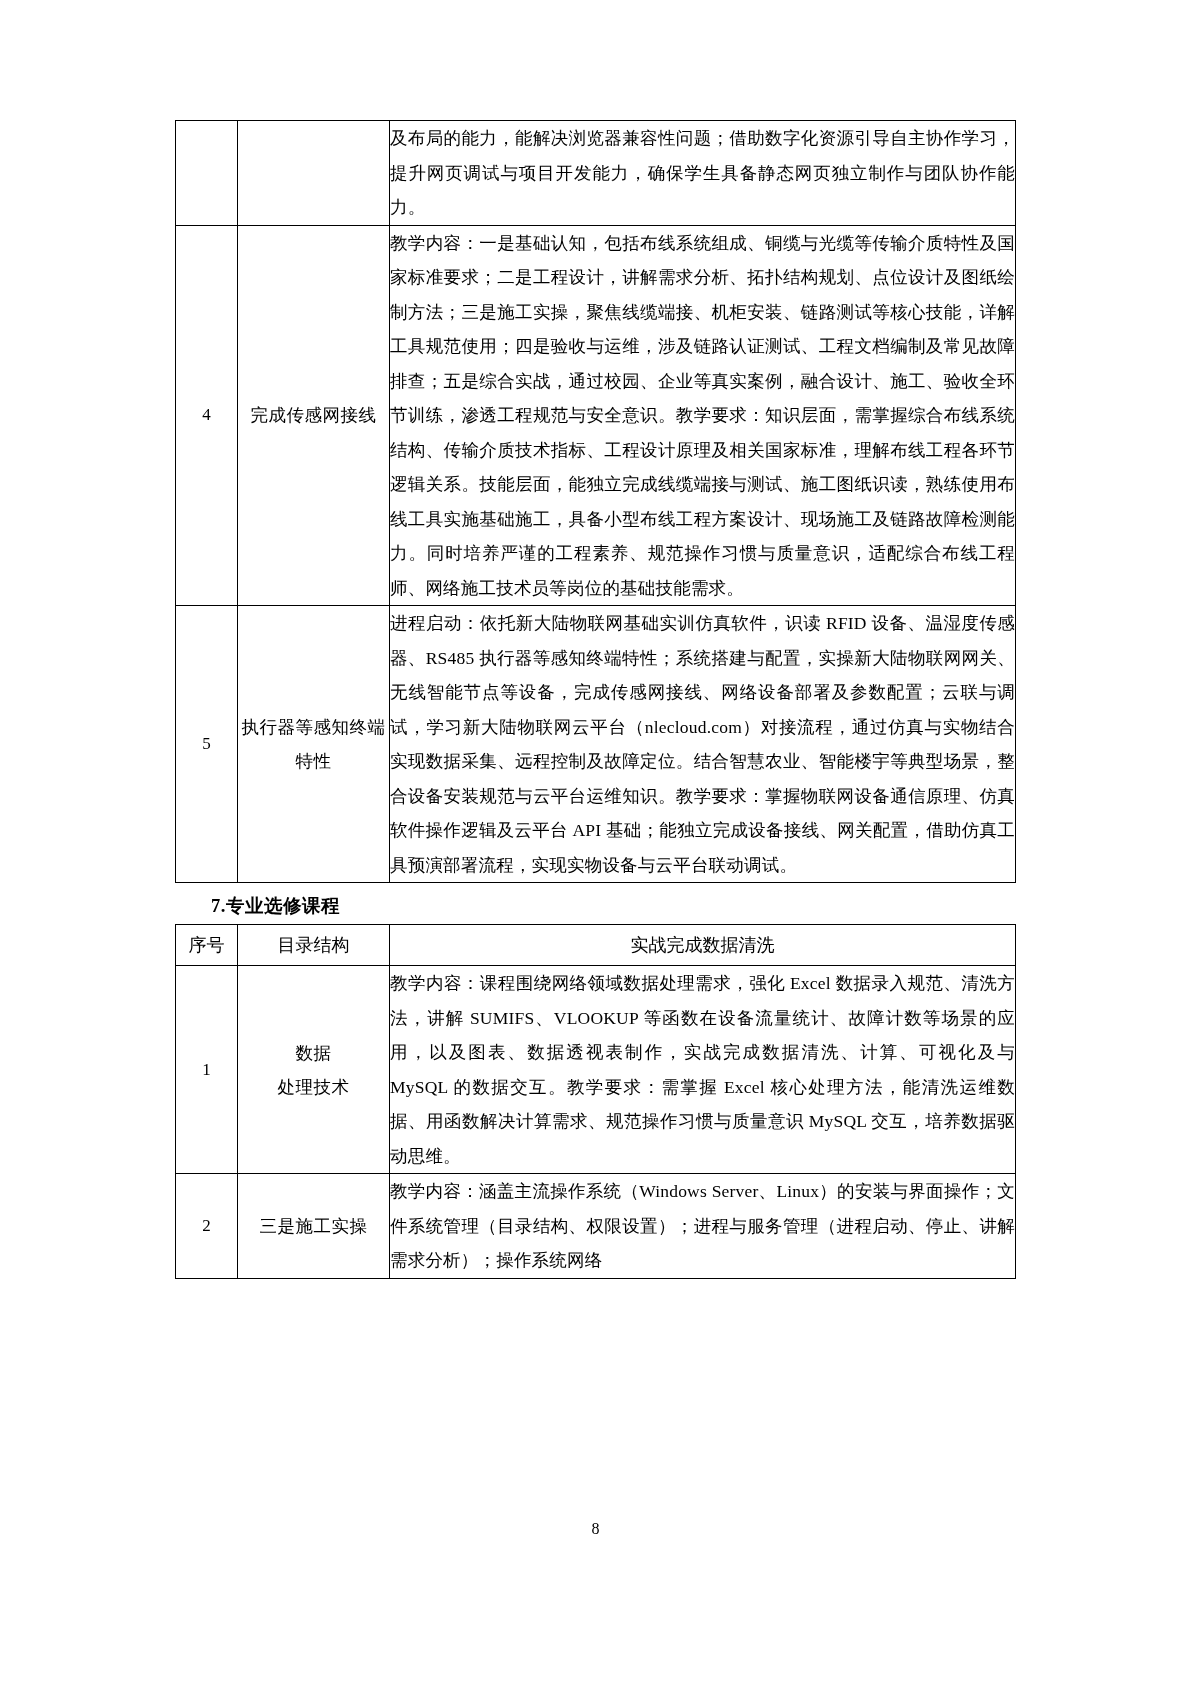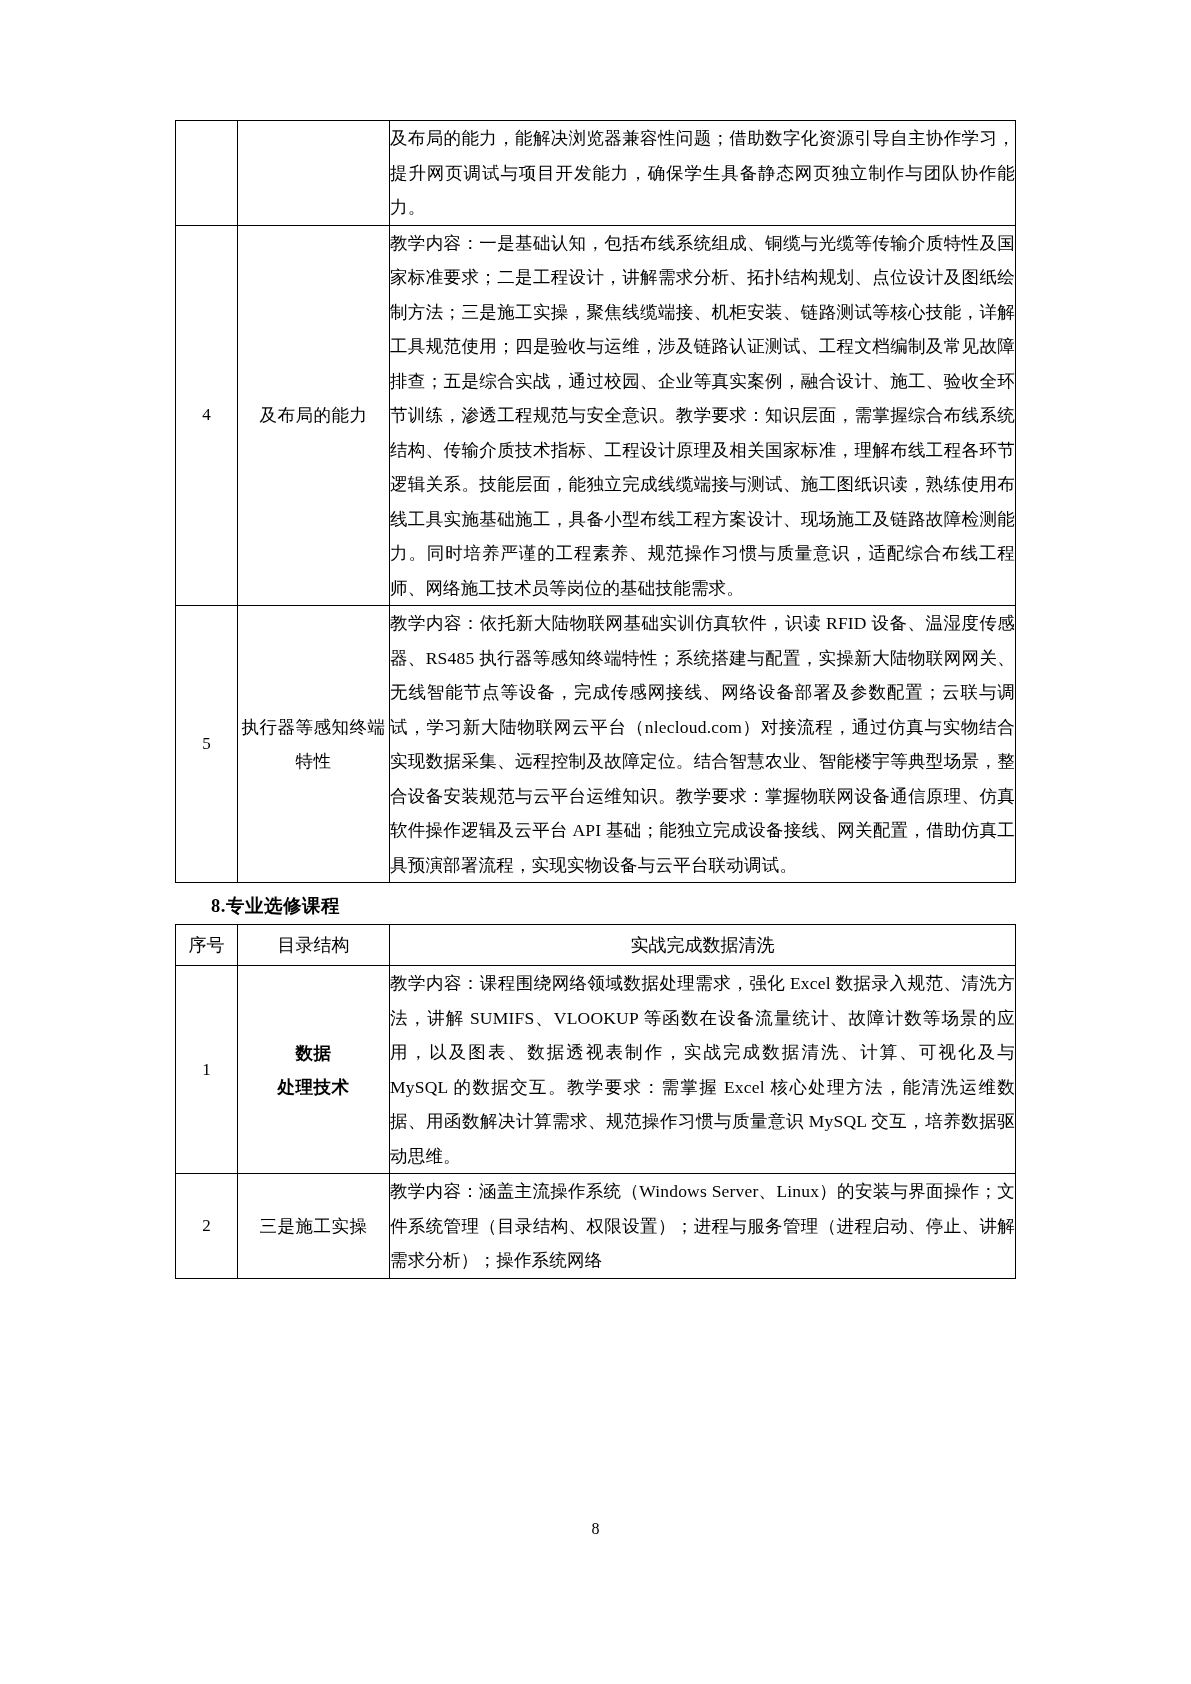--- a/index.html
+++ b/index.html
@@ -93,50 +93,50 @@
         <col class="col-body">
     </colgroup>
     <tbody>
       <tr>
         <td class="cell-no"></td>
         <td class="cell-name"></td>
         <td class="cell-body">及布局的能力，能解决浏览器兼容性问题；借助数字化资源引导自主协作学习，提升网页调试与项目开发能力，确保学生具备静态网页独立制作与团队协作能力。</td>
       </tr>
       <tr>
         <td class="cell-no">4</td>
-        <td class="cell-name">及布局的能力</td>
+        <td class="cell-name">完成传感网接线</td>
         <td class="cell-body">教学内容：一是基础认知，包括布线系统组成、铜缆与光缆等传输介质特性及国家标准要求；二是工程设计，讲解需求分析、拓扑结构规划、点位设计及图纸绘制方法；三是施工实操，聚焦线缆端接、机柜安装、链路测试等核心技能，详解工具规范使用；四是验收与运维，涉及链路认证测试、工程文档编制及常见故障排查；五是综合实战，通过校园、企业等真实案例，融合设计、施工、验收全环节训练，渗透工程规范与安全意识。教学要求：知识层面，需掌握综合布线系统结构、传输介质技术指标、工程设计原理及相关国家标准，理解布线工程各环节逻辑关系。技能层面，能独立完成线缆端接与测试、施工图纸识读，熟练使用布线工具实施基础施工，具备小型布线工程方案设计、现场施工及链路故障检测能力。同时培养严谨的工程素养、规范操作习惯与质量意识，适配综合布线工程师、网络施工技术员等岗位的基础技能需求。</td>
       </tr>
       <tr>
         <td class="cell-no">5</td>
         <td class="cell-name">执行器等感知终端特性</td>
-        <td class="cell-body">教学内容：依托新大陆物联网基础实训仿真软件，识读 RFID 设备、温湿度传感器、RS485 执行器等感知终端特性；系统搭建与配置，实操新大陆物联网网关、无线智能节点等设备，完成传感网接线、网络设备部署及参数配置；云联与调试，学习新大陆物联网云平台（nlecloud.com）对接流程，通过仿真与实物结合实现数据采集、远程控制及故障定位。结合智慧农业、智能楼宇等典型场景，整合设备安装规范与云平台运维知识。教学要求：掌握物联网设备通信原理、仿真软件操作逻辑及云平台 API 基础；能独立完成设备接线、网关配置，借助仿真工具预演部署流程，实现实物设备与云平台联动调试。</td>
+        <td class="cell-body">进程启动：依托新大陆物联网基础实训仿真软件，识读 RFID 设备、温湿度传感器、RS485 执行器等感知终端特性；系统搭建与配置，实操新大陆物联网网关、无线智能节点等设备，完成传感网接线、网络设备部署及参数配置；云联与调试，学习新大陆物联网云平台（nlecloud.com）对接流程，通过仿真与实物结合实现数据采集、远程控制及故障定位。结合智慧农业、智能楼宇等典型场景，整合设备安装规范与云平台运维知识。教学要求：掌握物联网设备通信原理、仿真软件操作逻辑及云平台 API 基础；能独立完成设备接线、网关配置，借助仿真工具预演部署流程，实现实物设备与云平台联动调试。</td>
       </tr>
     </tbody>
   </table>
 
-  <div class="section-title">8.专业选修课程</div>
+  <div class="section-title">7.专业选修课程</div>
 
   <table class="doc-table">
     <colgroup>
       <col class="col-no">
         <col class="col-name">
         <col class="col-body">
     </colgroup>
     <thead>
       <tr>
         <th class="hdr">序号</th>
         <th class="hdr">目录结构</th>
         <th class="hdr">实战完成数据清洗</th>
       </tr>
     </thead>
     <tbody>
       <tr>
         <td class="cell-no">1</td>
-        <td class="cell-name" style="white-space: pre-line; font-weight: bold;">数据
+        <td class="cell-name" style="white-space: pre-line;">数据
 处理技术</td>
         <td class="cell-body">教学内容：课程围绕网络领域数据处理需求，强化 Excel 数据录入规范、清洗方法，讲解 SUMIFS、VLOOKUP 等函数在设备流量统计、故障计数等场景的应用，以及图表、数据透视表制作，实战完成数据清洗、计算、可视化及与 MySQL 的数据交互。教学要求：需掌握 Excel 核心处理方法，能清洗运维数据、用函数解决计算需求、规范操作习惯与质量意识 MySQL 交互，培养数据驱动思维。</td>
       </tr>
       <tr>
         <td class="cell-no">2</td>
         <td class="cell-name">三是施工实操</td>
         <td class="cell-body">教学内容：涵盖主流操作系统（Windows Server、Linux）的安装与界面操作；文件系统管理（目录结构、权限设置）；进程与服务管理（进程启动、停止、讲解需求分析）；操作系统网络</td>
       </tr>
     </tbody>
   </table>

